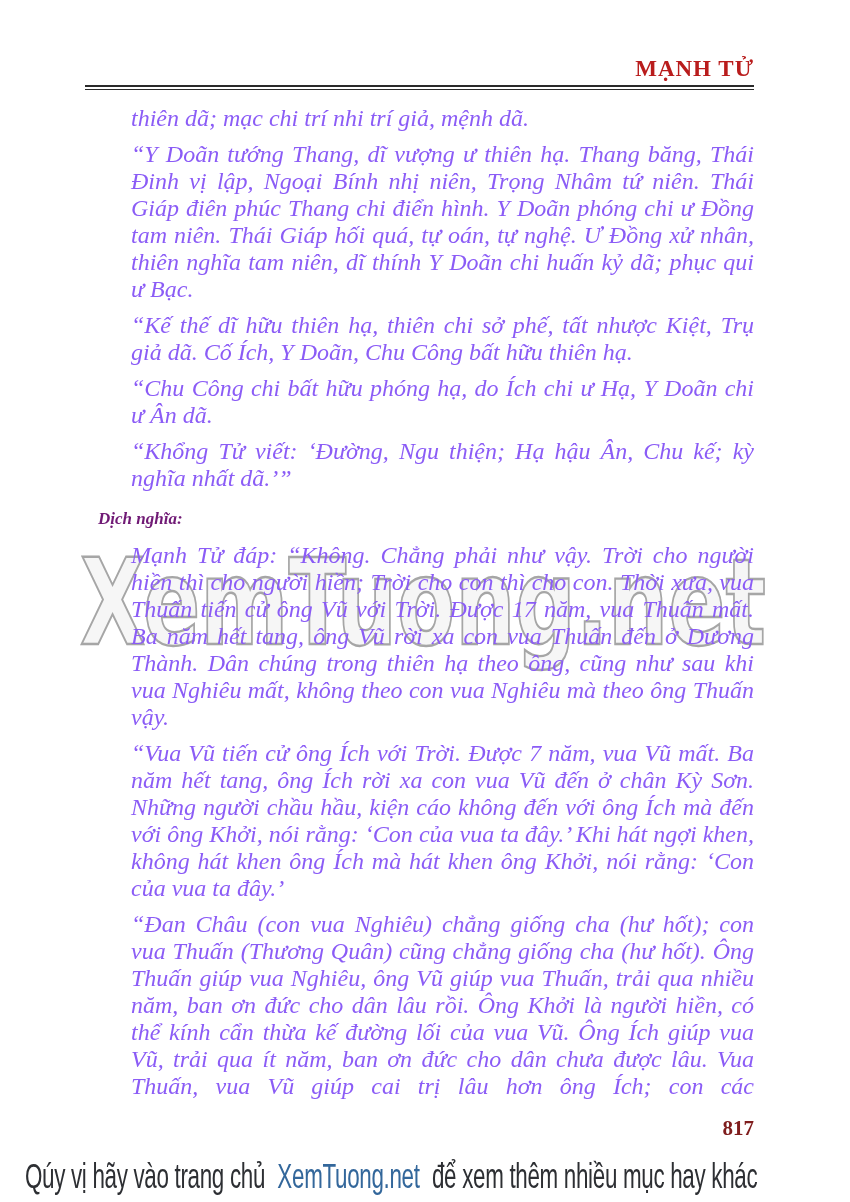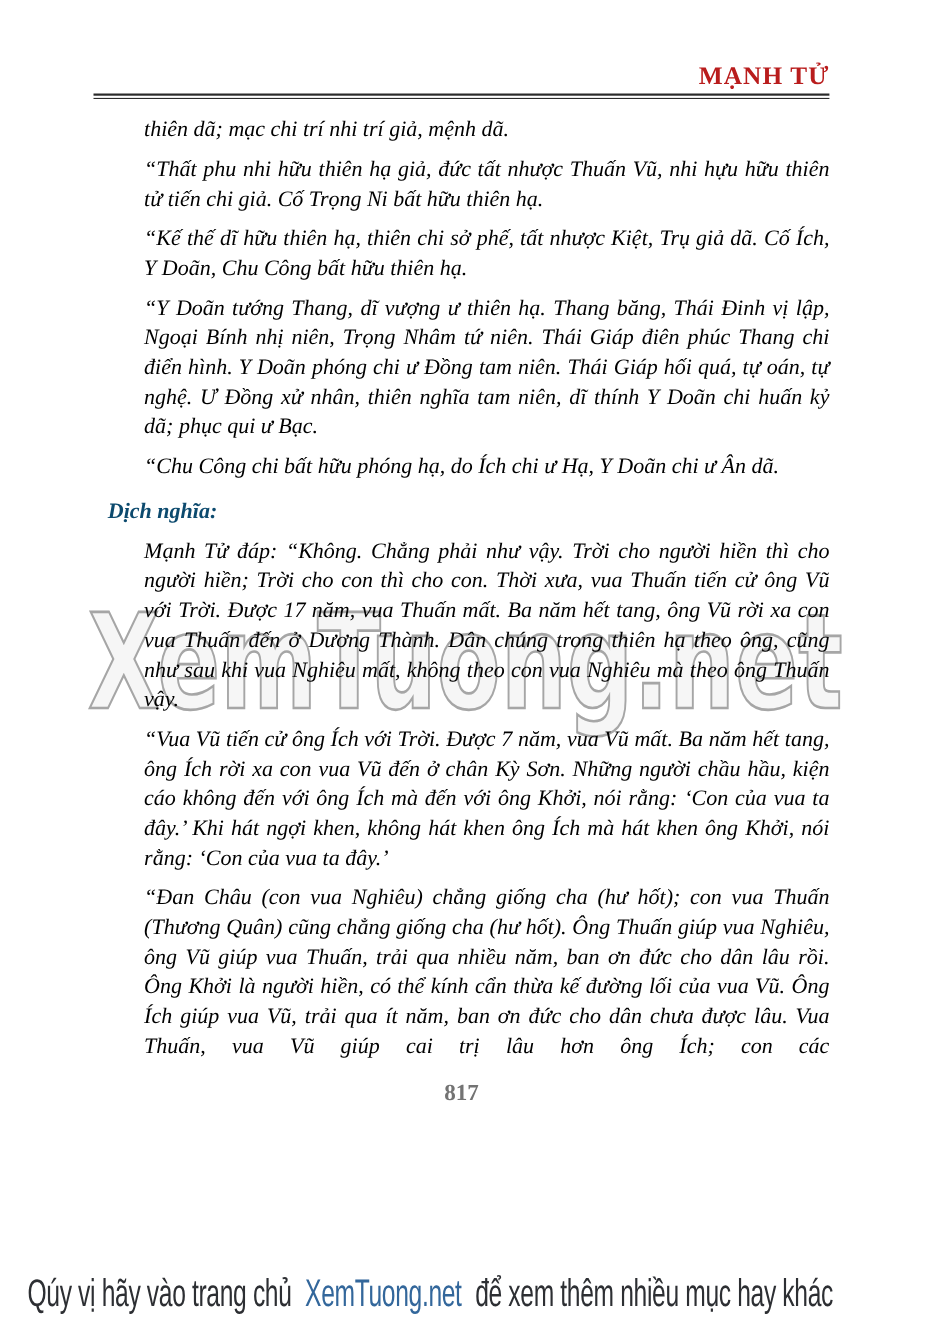--- a/index.html
+++ b/index.html
@@ -44,44 +44,44 @@
     margin-top: 3px;
     height: 2px;
     border-top: 2px solid #2a2a2a;
     border-bottom: 1px solid #2a2a2a;
   }
 
   .body-text p {
     margin: 0 0 9px 0;
     padding-left: 46px;
     font-style: italic;
-    font-size: 20px;
+    font-size: 24px;
     line-height: 27px;
     text-align: justify;
-    color: #000000;
+    color: #8b5cf6;
   }
   .body-text p.first { margin-top: 15px; }
   .body-text p.continued { text-align-last: justify; }
 
   .section-heading {
     margin: 14px 0 10px 0;
     padding-left: 13px;
     font-style: italic;
     font-weight: 700;
-    font-size: 20px;
+    font-size: 17px;
     line-height: 26px;
-    color: #0c4a6e;
+    color: #701a75;
   }
 
   .page-number {
     margin-top: 16px;
-    text-align: center;
+    text-align: right;
     font-weight: 700;
     font-size: 21px;
-    color: #737373;
+    color: #7f1d1d;
   }
 
   
   .footer {
     position: absolute;
     top: 1156px;
     left: 0;
     width: 782px;
     display: flex;
     justify-content: center;
@@ -114,24 +114,24 @@
   </div>
 
   <div class="content">
 
     <div class="book-title">MẠNH TỬ</div>
 
     <div class="header-rule"></div>
 
     <div class="body-text">
       <p class="first">thiên dã; mạc chi trí nhi trí giả, mệnh dã.</p>
-      <p>“Thất phu nhi hữu thiên hạ giả, đức tất nhược Thuấn Vũ, nhi hựu hữu thiên tử tiến chi giả. Cố Trọng Ni bất hữu thiên hạ.</p>
+      <p>“Y Doãn tướng Thang, dĩ vượng ư thiên hạ. Thang băng, Thái Đinh vị lập, Ngoại Bính nhị niên, Trọng Nhâm tứ niên. Thái Giáp điên phúc Thang chi điển hình. Y Doãn phóng chi ư Đồng tam niên. Thái Giáp hối quá, tự oán, tự nghệ. Ư Đồng xử nhân, thiên nghĩa tam niên, dĩ thính Y Doãn chi huấn kỷ dã; phục qui ư Bạc.</p>
       <p>“Kế thế dĩ hữu thiên hạ, thiên chi sở phế, tất nhược Kiệt, Trụ giả dã. Cố Ích, Y Doãn, Chu Công bất hữu thiên hạ.</p>
-      <p>“Y Doãn tướng Thang, dĩ vượng ư thiên hạ. Thang băng, Thái Đinh vị lập, Ngoại Bính nhị niên, Trọng Nhâm tứ niên. Thái Giáp điên phúc Thang chi điển hình. Y Doãn phóng chi ư Đồng tam niên. Thái Giáp hối quá, tự oán, tự nghệ. Ư Đồng xử nhân, thiên nghĩa tam niên, dĩ thính Y Doãn chi huấn kỷ dã; phục qui ư Bạc.</p>
       <p>“Chu Công chi bất hữu phóng hạ, do Ích chi ư Hạ, Y Doãn chi ư Ân dã.</p>
+      <p>“Khổng Tử viết: ‘Đường, Ngu thiện; Hạ hậu Ân, Chu kế; kỳ nghĩa nhất dã.’”</p>
     </div>
 
     <div class="section-heading">Dịch nghĩa:</div>
 
     <div class="body-text">
       <p>Mạnh Tử đáp: “Không. Chẳng phải như vậy. Trời cho người hiền thì cho người hiền; Trời cho con thì cho con. Thời xưa, vua Thuấn tiến cử ông Vũ với Trời. Được 17 năm, vua Thuấn mất. Ba năm hết tang, ông Vũ rời xa con vua Thuấn đến ở Dương Thành. Dân chúng trong thiên hạ theo ông, cũng như sau khi vua Nghiêu mất, không theo con vua Nghiêu mà theo ông Thuấn vậy.</p>
       <p>“Vua Vũ tiến cử ông Ích với Trời. Được 7 năm, vua Vũ mất. Ba năm hết tang, ông Ích rời xa con vua Vũ đến ở chân Kỳ Sơn. Những người chầu hầu, kiện cáo không đến với ông Ích mà đến với ông Khởi, nói rằng: ‘Con của vua ta đây.’ Khi hát ngợi khen, không hát khen ông Ích mà hát khen ông Khởi, nói rằng: ‘Con của vua ta đây.’</p>
       <p class="continued">“Đan Châu (con vua Nghiêu) chẳng giống cha (hư hốt); con vua Thuấn (Thương Quân) cũng chẳng giống cha (hư hốt). Ông Thuấn giúp vua Nghiêu, ông Vũ giúp vua Thuấn, trải qua nhiều năm, ban ơn đức cho dân lâu rồi. Ông Khởi là người hiền, có thể kính cẩn thừa kế đường lối của vua Vũ. Ông Ích giúp vua Vũ, trải qua ít năm, ban ơn đức cho dân chưa được lâu. Vua Thuấn, vua Vũ giúp cai trị lâu hơn ông Ích; con các</p>
     </div>
 

